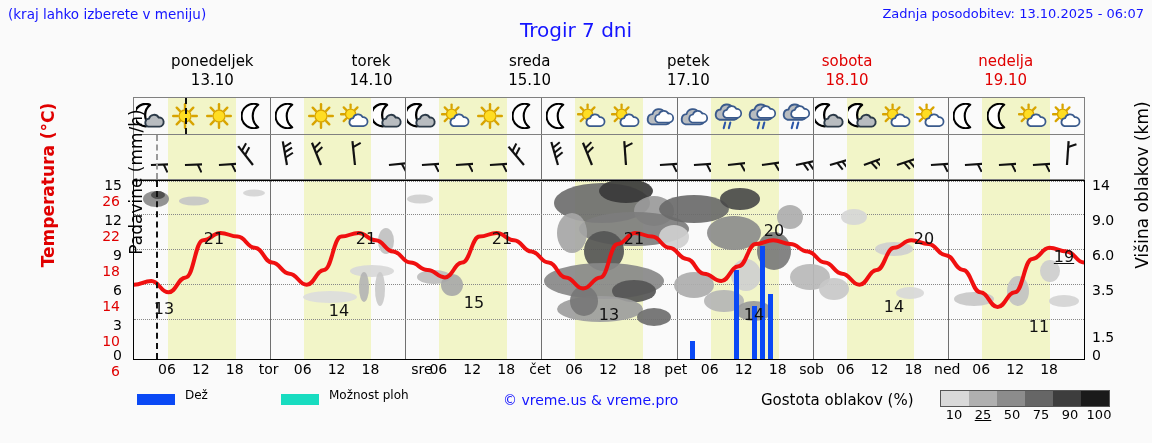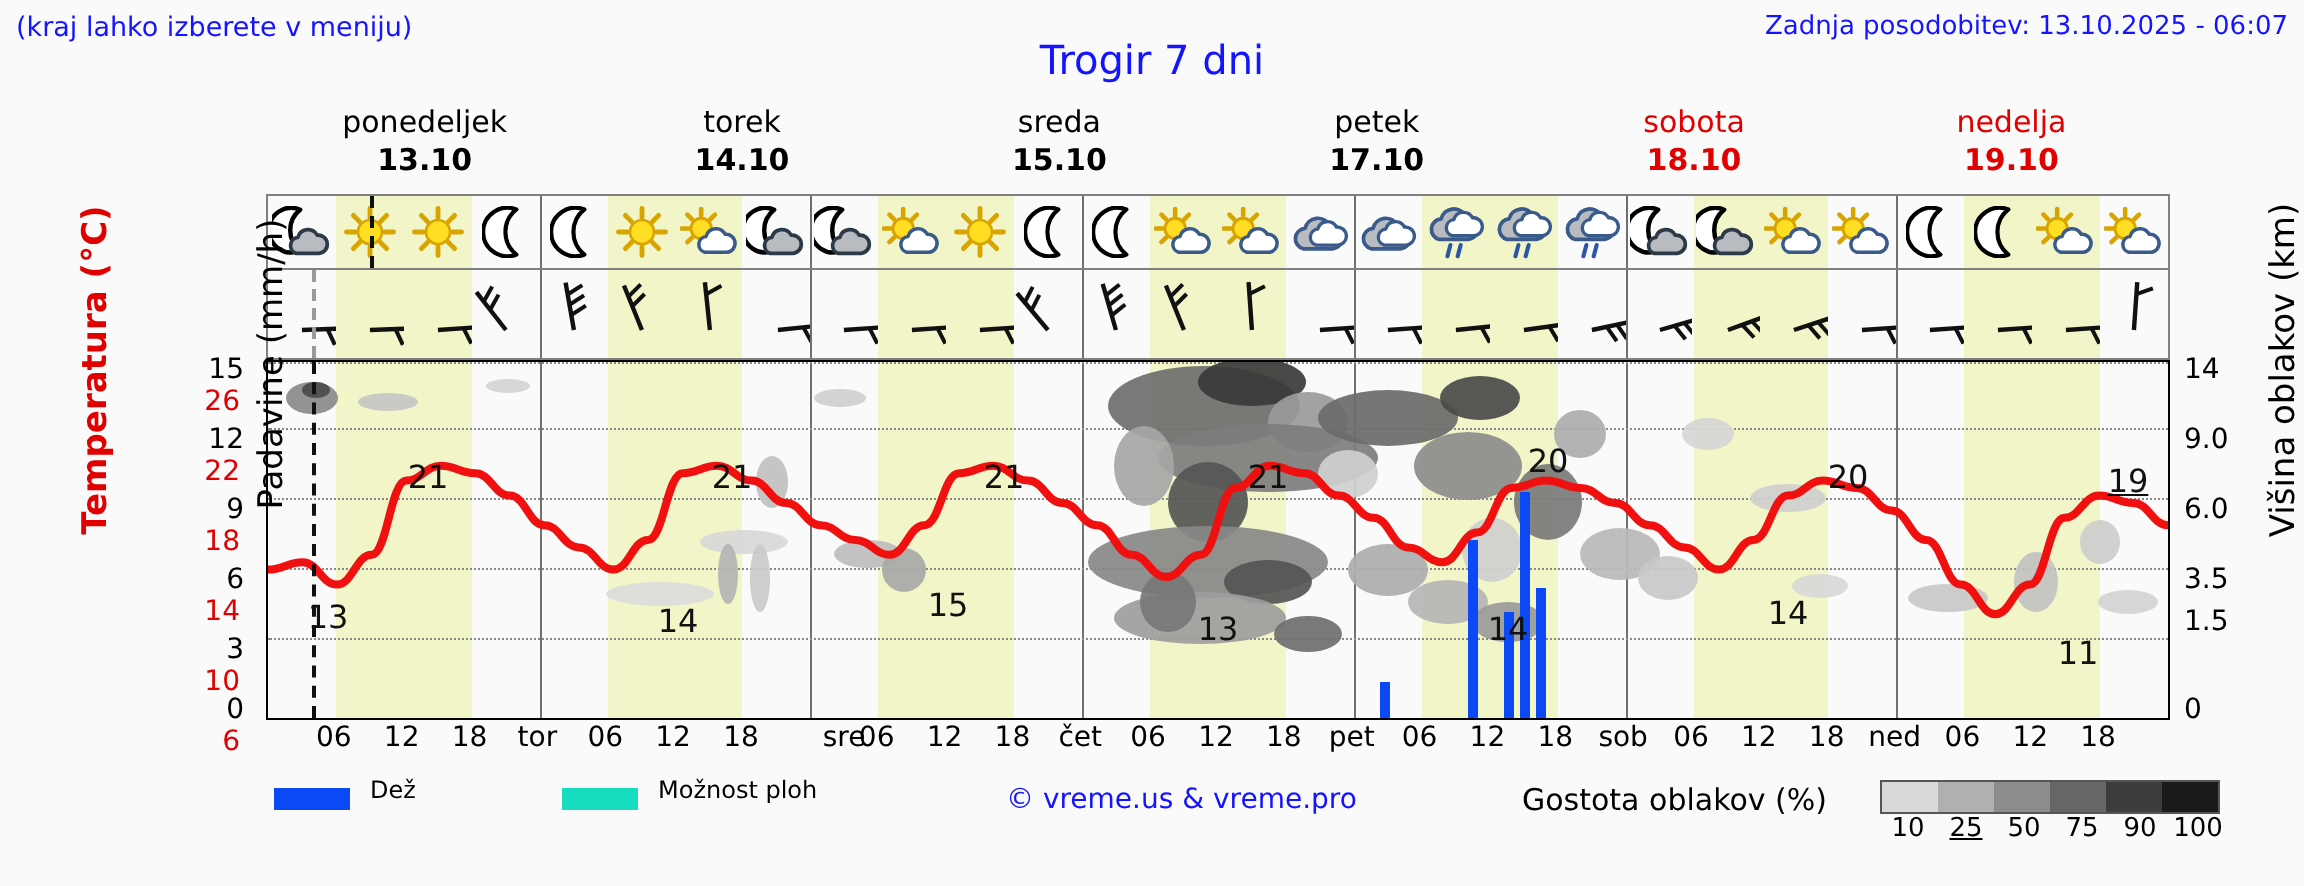--- a/index.html
+++ b/index.html
@@ -14,21 +14,21 @@
 
   
   #menu-hint{left:8px;top:6px;font-size:13.5px;color:#1414ff;white-space:nowrap;}
   #page-title{left:0;top:18px;width:1152px;text-align:center;font-size:20px;color:#1414ff;font-weight:normal;}
   #last-update{right:8px;top:6px;font-size:13px;color:#1414ff;white-space:nowrap;}
 
   
   #day-header{left:133px;top:52px;width:952px;height:40px;display:flex;}
   .day-head{flex:1 1 0;text-align:center;font-size:15px;line-height:19px;color:#000;}
   .day-head.weekend{color:#e00000;}
-  .day-head .dnum{display:block;font-weight:bold;}
+  .day-head .dnum{display:block;}
 
   
   #icon-row{left:133px;top:97px;width:952px;height:38px;border:1px solid #808080;box-sizing:border-box;background:#fafafa;}
   #wind-row{left:133px;top:135px;width:952px;height:45px;border:1px solid #808080;border-top:none;box-sizing:border-box;background:#fafafa;}
   #plot{left:133px;top:180px;width:952px;height:180px;border:1px solid #000;box-sizing:border-box;background:#fafafa;overflow:hidden;}
 
   .bandcell{position:absolute;top:0;bottom:0;background:#f2f5c8;}
   .vsep{position:absolute;top:0;bottom:0;width:1px;background:#909090;}
   .vsep.day{background:#707070;}
   .dashline{position:absolute;top:0;bottom:0;width:0;border-left:2px dashed #111;}
@@ -815,21 +815,21 @@
     <div class="tlabel" style="left: 232px; top: 48px;">21</div>
     <div class="tlabel" style="left: 340px; top: 112px;">15</div>
     <div class="tlabel" style="left: 368px; top: 48px;">21</div>
     <div class="tlabel" style="left: 475px; top: 124px;">13</div>
     <div class="tlabel" style="left: 500px; top: 48px;">21</div>
     <div class="tlabel" style="left: 620px; top: 124px;">14</div>
     <div class="tlabel" style="left: 640px; top: 40px;">20</div>
     <div class="tlabel" style="left: 760px; top: 116px;">14</div>
     <div class="tlabel" style="left: 790px; top: 48px;">20</div>
     <div class="tlabel" style="left: 905px; top: 136px;">11</div>
-    <div class="tlabel" style="left: 930px; top: 50px; text-decoration: underline;">19</div>
+    <div class="tlabel" style="left: 930px; top: 66px; text-decoration: underline;">19</div>
   </div>
 
 <div class="abs" id="temp-axis-title">Temperatura (°C)</div>
 <div class="abs" id="prec-axis-title">Padavine (mm/h)</div>
 <div class="abs" id="cloud-axis-title">Višina oblakov (km)</div>
 
 <div class="abs" id="xlabels">
     <div class="xlab" style="left: 33.9286px;">06</div>
     <div class="xlab" style="left: 67.8571px;">12</div>
     <div class="xlab" style="left: 101.786px;">18</div>
@@ -893,14 +893,14 @@
 <div class="abs tick prec" style="top: 177px;">15</div>
 <div class="abs tick prec" style="top: 212px;">12</div>
 <div class="abs tick prec" style="top: 247px;">9</div>
 <div class="abs tick prec" style="top: 282px;">6</div>
 <div class="abs tick prec" style="top: 317px;">3</div>
 <div class="abs tick prec" style="top: 347px;">0</div>
 <div class="abs tick cloud" style="top: 177px;">14</div>
 <div class="abs tick cloud" style="top: 212px;">9.0</div>
 <div class="abs tick cloud" style="top: 247px;">6.0</div>
 <div class="abs tick cloud" style="top: 282px;">3.5</div>
-<div class="abs tick cloud" style="top: 303px;">1.5</div>
+<div class="abs tick cloud" style="top: 329px;">1.5</div>
 <div class="abs tick cloud" style="top: 347px;">0</div>
 
 </body></html>

